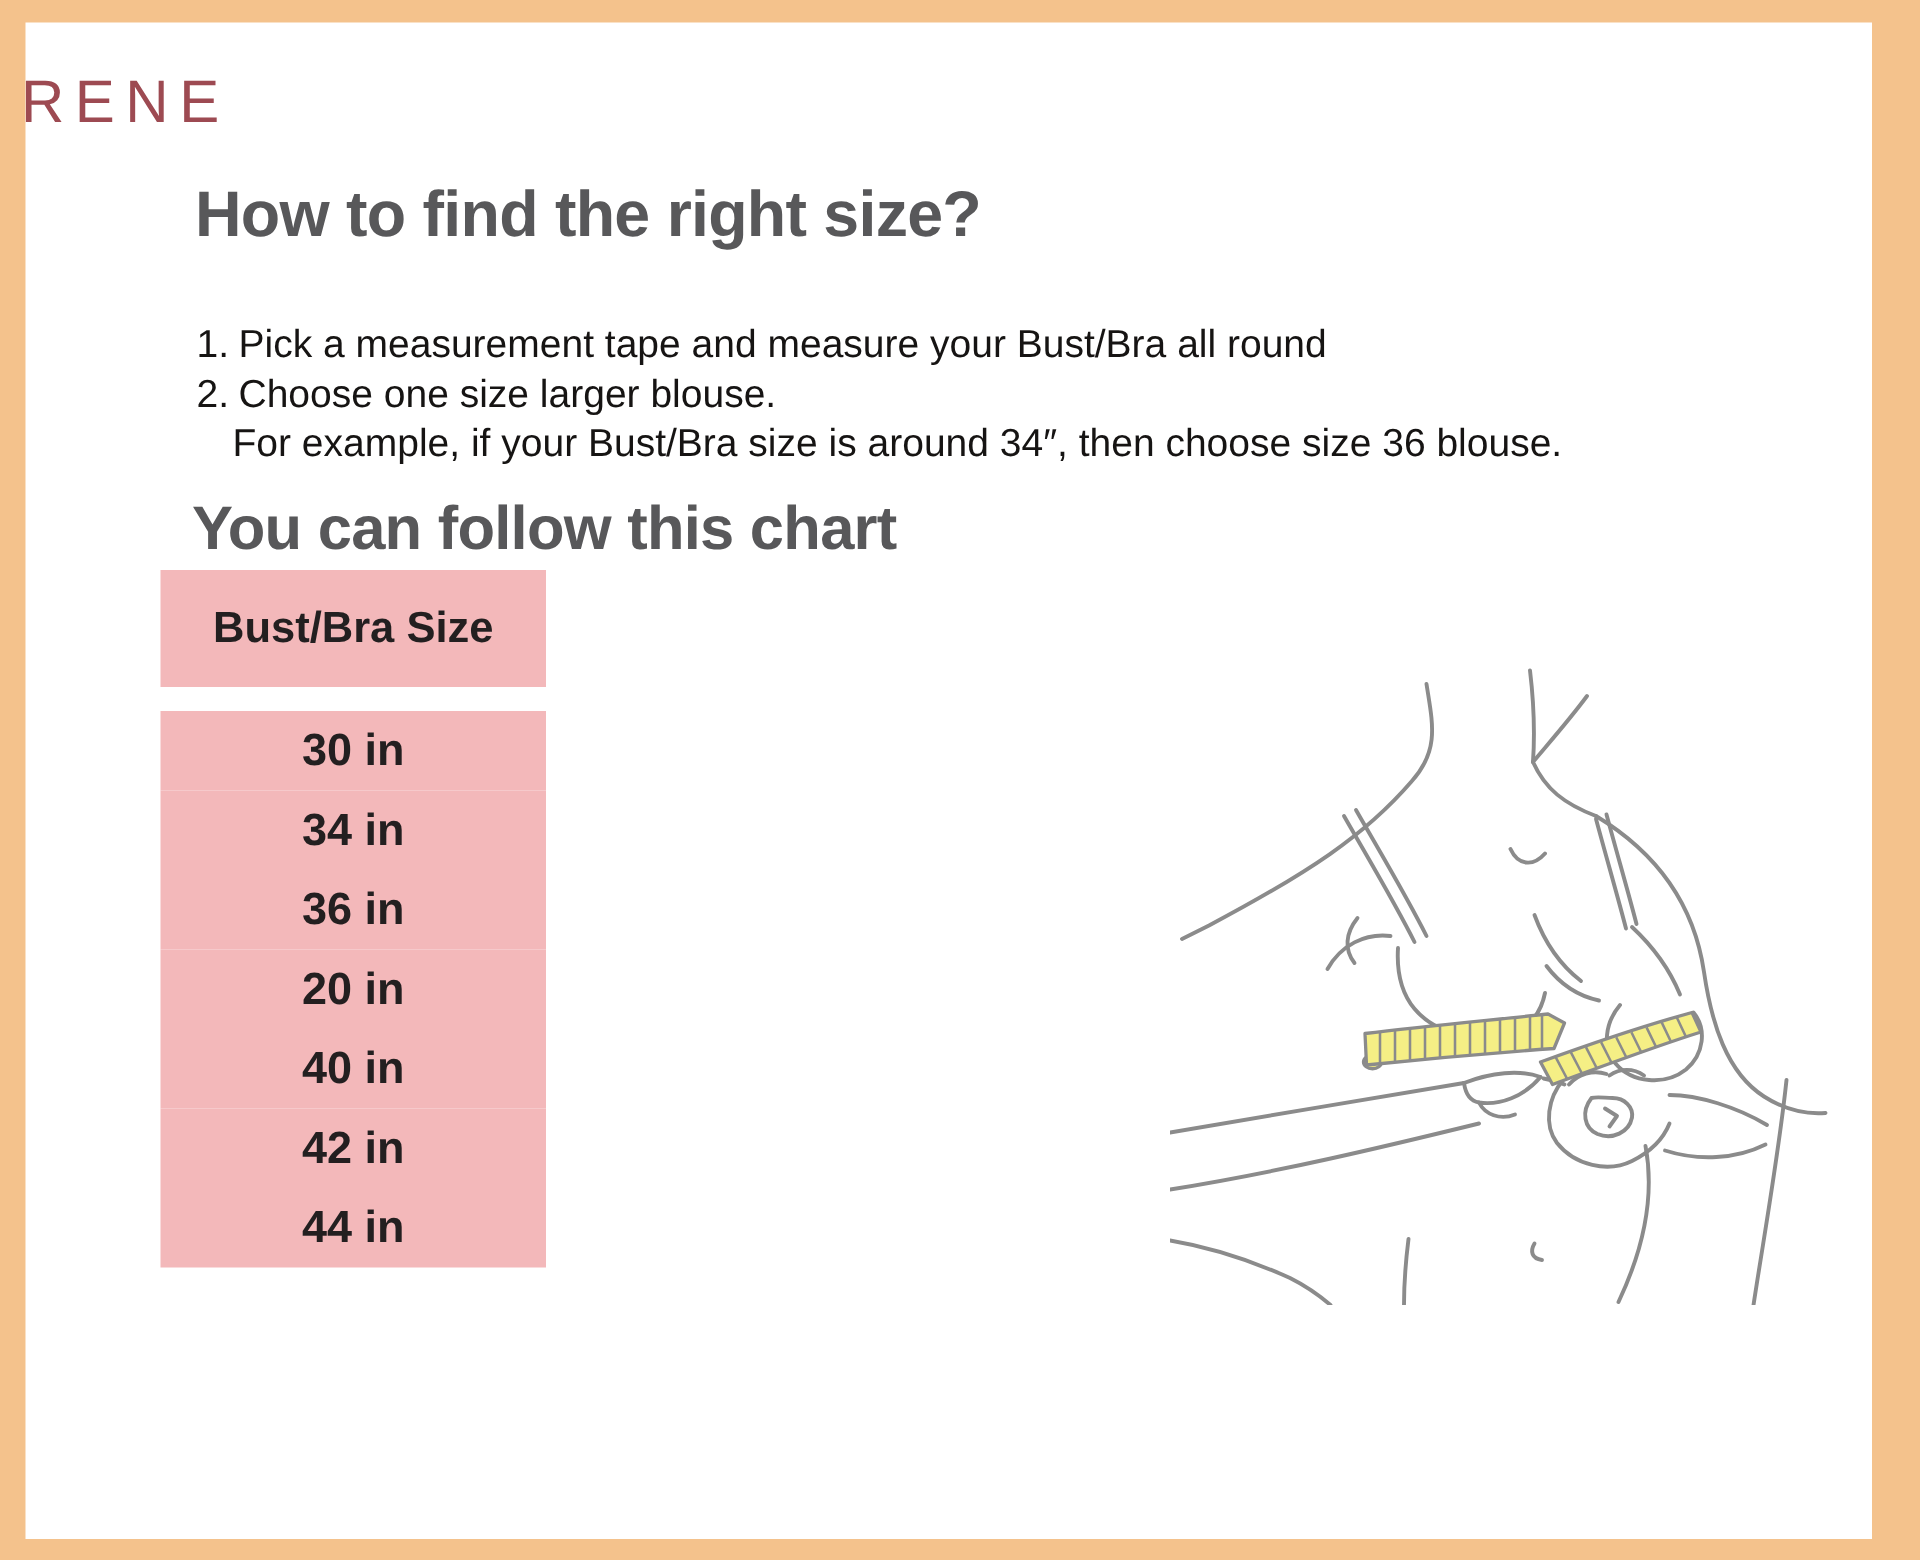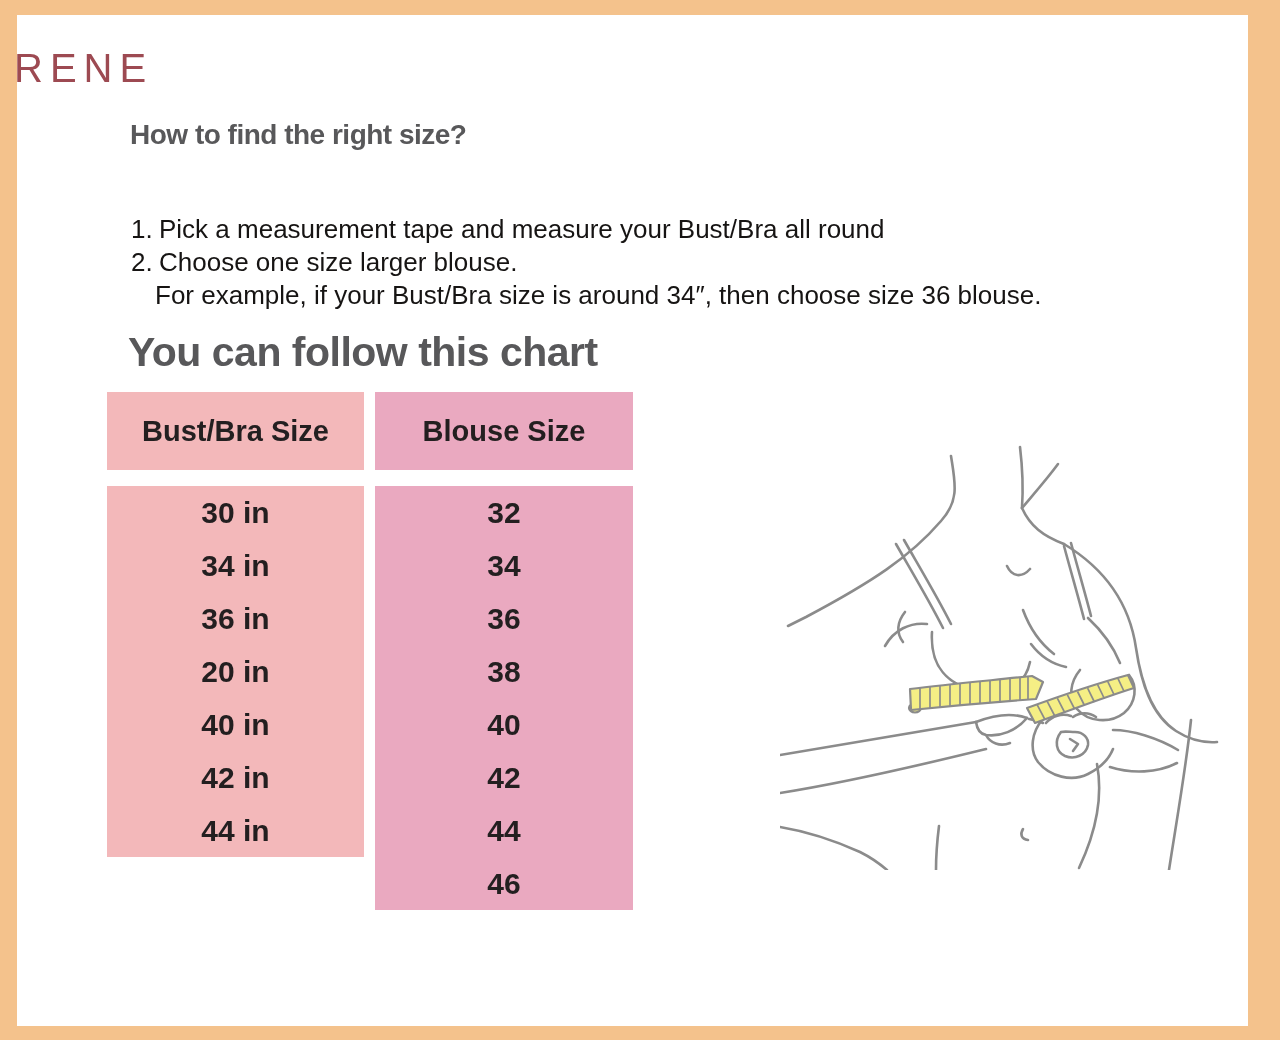--- a/index.html
+++ b/index.html
@@ -6,30 +6,30 @@
     --frame:#f4c28c; --background:#ffffff; --brand:#9d4a52; --heading:#58585a;
     --body_text:#161413; --bust_column:#f3b8ba; --blouse_column:#eaa9c0;
     --table_text:#231f20; --tape:#f5ef85; --line:#8b8b8b;
   }
   html,body{margin:0;padding:0;}
   body{width:1280px;height:1040px;overflow:hidden;font-family:"Liberation Sans",sans-serif;}
   .page{position:relative;width:1280px;height:1040px;background:var(--frame);}
   .canvas{position:absolute;left:17px;top:15px;right:32px;bottom:14px;background:var(--background);}
   .brand{position:absolute;left:0;right:0;top:46px;text-align:left;text-indent:14px;
          font-size:40px;letter-spacing:7px;color:var(--brand);font-weight:normal;}
-  .h1{position:absolute;left:130px;top:118px;font-size:28px;font-weight:bold;
+  .h1{position:absolute;left:130px;top:118px;font-size:43px;font-weight:bold;
       letter-spacing:-0.5px;color:var(--heading);line-height:1.2;}
   .h2{position:absolute;left:128px;top:328px;font-size:41px;font-weight:bold;
       letter-spacing:-0.5px;color:var(--heading);line-height:1.2;}
   .instructions{position:absolute;left:131px;top:213px;width:1030px;
                 font-size:26px;line-height:33px;color:var(--body_text);}
   .instr-row{display:flex;}
   .instr-num{width:28px;flex:0 0 28px;}
   .instr-sub{margin-left:24px;}
-  .size-table{position:absolute;left:107px;top:392px;width:420px;height:596px;}
+  .size-table{position:absolute;left:107px;top:380px;width:420px;height:596px;}
   .col{position:absolute;top:0;display:flex;flex-direction:column;}
   .col-bust{left:0;width:257px;}
   .col-blouse{left:268px;width:258px;}
   .cell{display:flex;align-items:center;justify-content:center;
         font-weight:bold;color:var(--table_text);}
   .col-bust .cell{background:var(--bust_column);}
   .col-blouse .cell{background:var(--blouse_column);}
   .cell.header{height:78px;margin-bottom:16px;font-size:29px;}
   .cell.row{height:53px;font-size:30px;}
   .illustration{position:absolute;left:780px;top:430px;width:440px;height:440px;}
@@ -65,31 +65,20 @@
   <div class="size-table">
     <div class="col col-bust">
         <div class="cell header">Bust/Bra Size</div>
         <div class="cell row">30 in</div>
         <div class="cell row">34 in</div>
         <div class="cell row">36 in</div>
         <div class="cell row">20 in</div>
         <div class="cell row">40 in</div>
         <div class="cell row">42 in</div>
         <div class="cell row">44 in</div>
-      </div>
-    <div class="col col-blouse">
-        <div class="cell header">Blouse Size</div>
-        <div class="cell row">32</div>
-        <div class="cell row">34</div>
-        <div class="cell row">36</div>
-        <div class="cell row">38</div>
-        <div class="cell row">40</div>
-        <div class="cell row">42</div>
-        <div class="cell row">44</div>
-        <div class="cell row">46</div>
       </div>
   </div>
 
   <svg class="illustration" viewBox="0 0 440 440" aria-hidden="true">
     <g class="stroke">
 
       <path d="M171 26 C175 52 180 70 161 91 C130 127 92 152 26 187 C20 190 14 193 8 196"></path>
 
       <path d="M240 17 C243 42 243 63 242 78"></path>
       <path d="M242 78 C252 66 267 49 278 34"></path>

